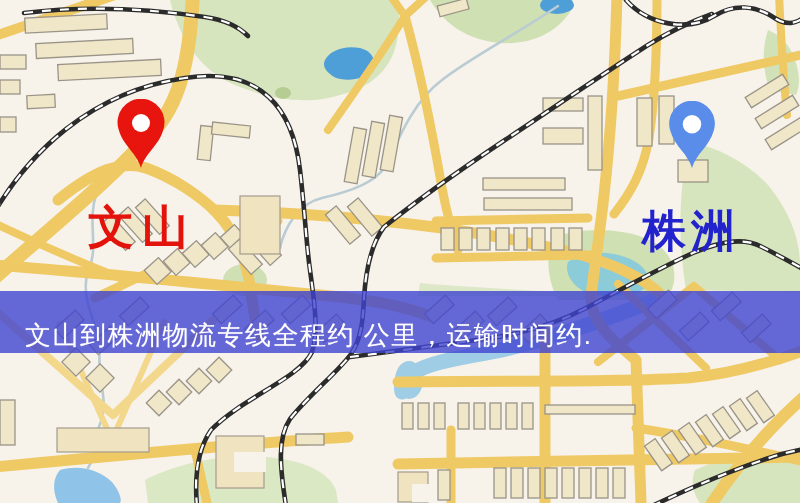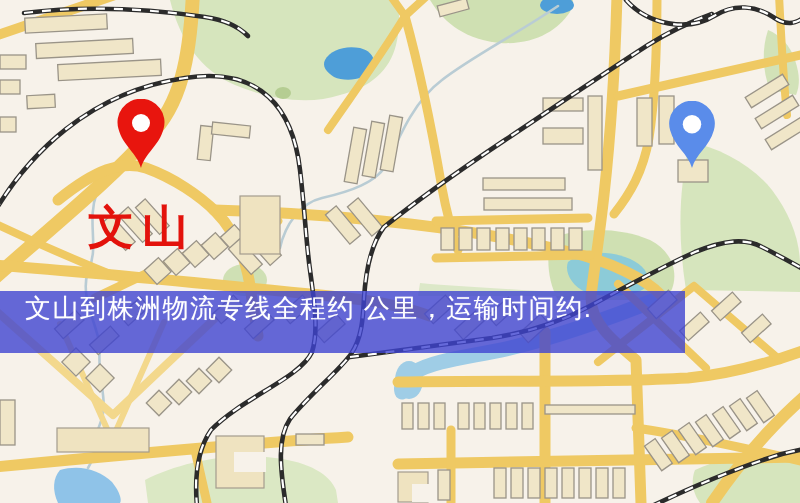--- a/index.html
+++ b/index.html
@@ -11,22 +11,22 @@
   .b{fill:#f0e6c8;stroke:#9a9488;stroke-width:1.3;}
   .bl{fill:#efe3c0;stroke:#a39c8e;stroke-width:1.2;}
   .rwb{fill:none;stroke:#2b2b2b;stroke-width:4.6;stroke-linecap:round;}
   .rww{fill:none;stroke:#ffffff;stroke-width:2.2;stroke-dasharray:9 9;stroke-linecap:butt;}
   .stream{fill:none;stroke:#b9ccd4;stroke-width:2.6;stroke-linecap:round;}
   .pin{position:absolute;width:52px;}
   .pin svg{display:block;}
   .pin-label{position:absolute;font-weight:bold;white-space:nowrap;line-height:1;margin-top:28px;}
   .origin-label{left:88px;top:176px;font-size:46px;letter-spacing:8px;color:#e3120b;}
   .dest-label{left:642px;top:181px;font-size:44px;letter-spacing:5px;color:#2323cd;}
-  .banner{position:absolute;left:0;top:291px;width:685px;height:62px;
-          background:rgba(62,67,209,0.80);z-index:10;display:flex;align-items:flex-start;}
+  .banner{position:absolute;left:0;top:291px;width:800px;height:62px;
+          background:rgba(62,67,209,0.80);z-index:10;display:flex;align-items:flex-end;}
   .banner .txt{margin-left:25px;color:#ffffff;font-size:26px;letter-spacing:1.5px;
                text-shadow:0 0 1px rgba(255,255,255,.4);}
 </style>
 </head>
 <body>
 
 <div class="stage">
 
   <svg class="map" width="800" height="503" viewBox="0 0 800 503">
 
@@ -222,18 +222,19 @@
     </svg>
   </div>
   <div class="pin-label origin-label">文山</div>
 
   <div class="pin" style="left:666px;top:101px;">
     <svg width="52" height="70" viewBox="0 0 52 72">
       <path d="M26,69 C22,54 8,47 3.5,30 A23.5,23.5 0 1 1 48.5,30 C44,47 30,54 26,69 Z" fill="#5a8cea"></path>
       <circle cx="26" cy="24" r="9.5" fill="#ffffff"></circle>
     </svg>
   </div>
+  <div class="pin-label dest-label">株洲</div>
 
   <div class="banner">
     <div class="txt">文山到株洲物流专线全程约 公里，运输时间约.</div>
   </div>
 
 </div>
 
 </body></html>

